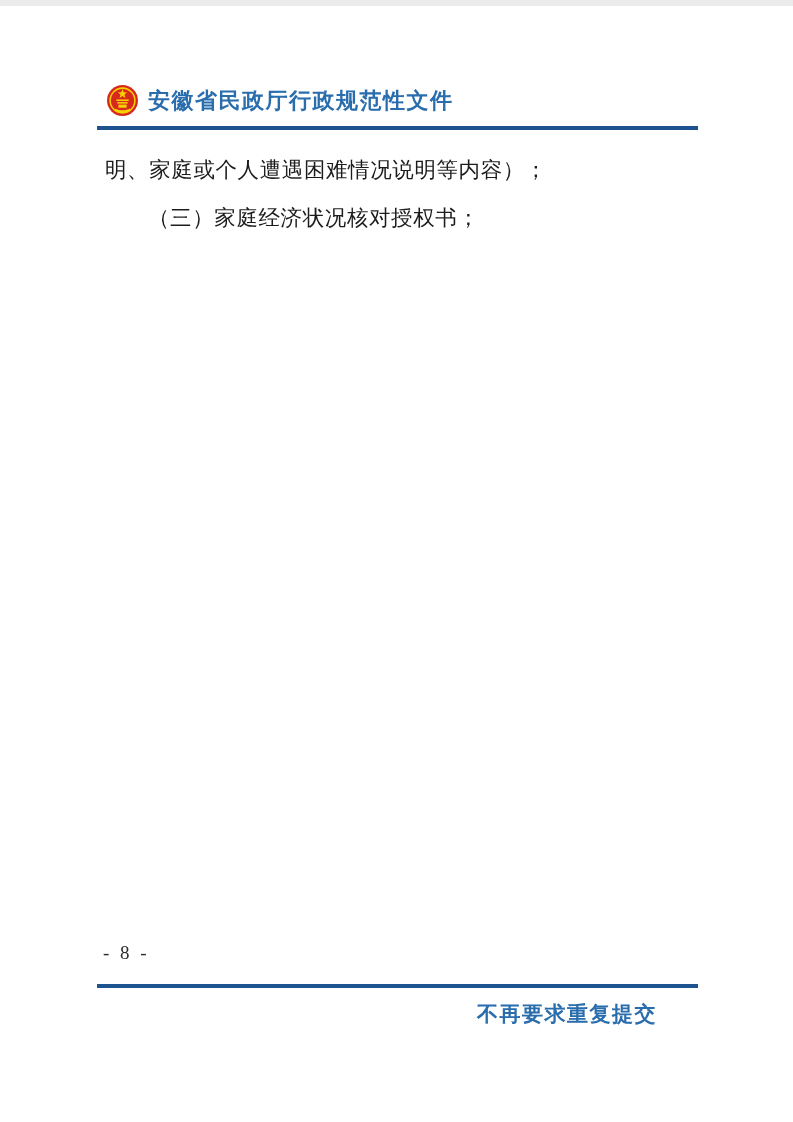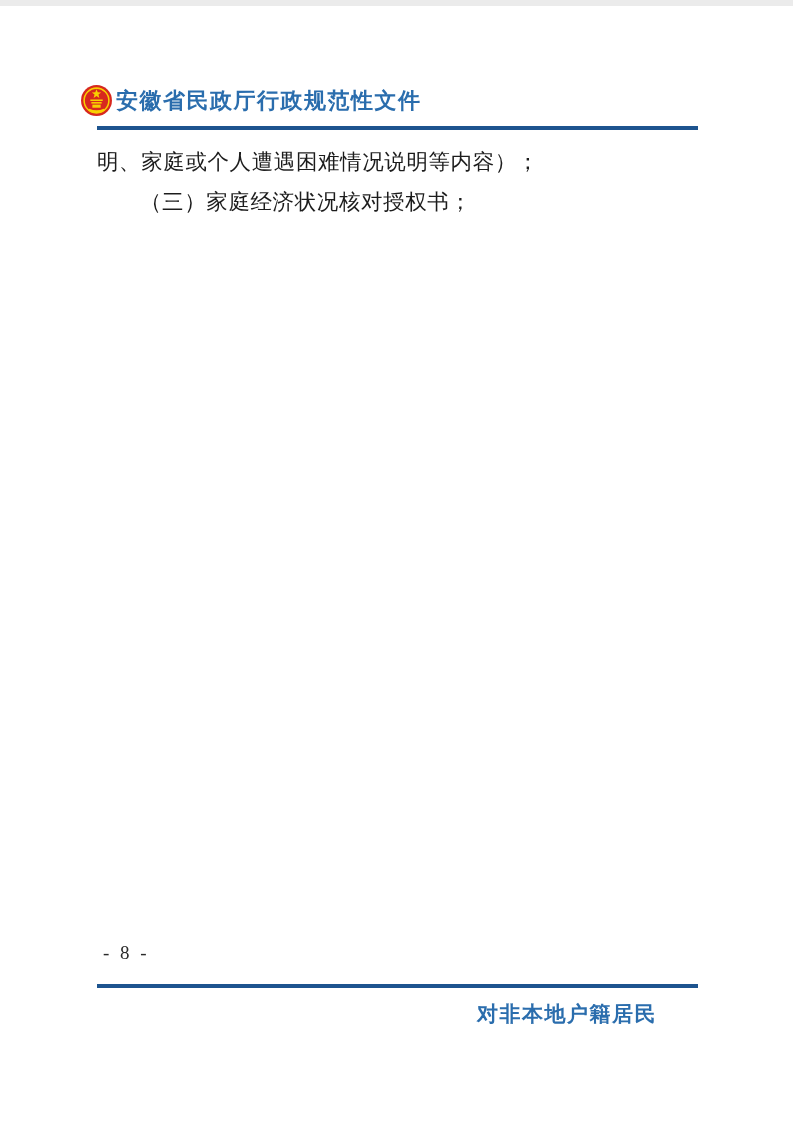--- a/index.html
+++ b/index.html
@@ -10,22 +10,22 @@
     overflow:hidden;
     font-family:"Liberation Serif","DejaVu Serif",serif;
     color:#1c1c1c;
   }
   .top-edge {
     position:absolute; top:0; left:0; width:100%; height:6px;
     background:#ebebeb;
   }
   
   .header {
-    position:absolute; top:84px; left:80px; width:606px;
-    display:flex; align-items:center; gap:3px;
+    position:absolute; top:84px; left:106px; width:606px;
+    display:flex; align-items:center; gap:9px;
   }
   .emblem { width:33px; height:33px; flex:0 0 auto; }
   .header-title {
     font-family:"Liberation Sans","DejaVu Sans",sans-serif;
     font-weight:bold;
     font-size:22px;
     letter-spacing:1.5px;
     color:#2a6dad;
     white-space:nowrap;
   }
@@ -35,21 +35,21 @@
     background:#1d548f;
   }
   
   .doc-body {
     position:absolute; top:143px; left:97px; width:606px;
     font-size:21.5px;
     line-height:39.5px;
     letter-spacing:0.6px;
     text-align:justify;
   }
-  .doc-body p { margin:0; }
+  .doc-body p { margin:8px; }
   .doc-body p.indent { text-indent:2em; }
   .para-lead:not(:empty) {
     font-weight:bold;
     margin-right:0.6em;
   }
   
   .page-number {
     position:absolute; top:942px; left:103px;
     font-size:19px; letter-spacing:3px; color:#2b2b2b;
   }
@@ -89,15 +89,15 @@
   </div>
   <div class="header-rule"></div>
 
   <div class="doc-body">
     <p><span class="para-lead"></span><span>明、家庭或个人遭遇困难情况说明等内容）；</span></p>
     <p class="indent"><span class="para-lead"></span><span>（三）家庭经济状况核对授权书；</span></p>
   </div>
 
   <div class="page-number">- 8 -</div>
   <div class="footer-rule"></div>
-  <div class="footer-pub">对非本地户籍居民</div>
+  <div class="footer-pub">不再要求重复提交</div>
 
 </div>
 
 </body></html>

